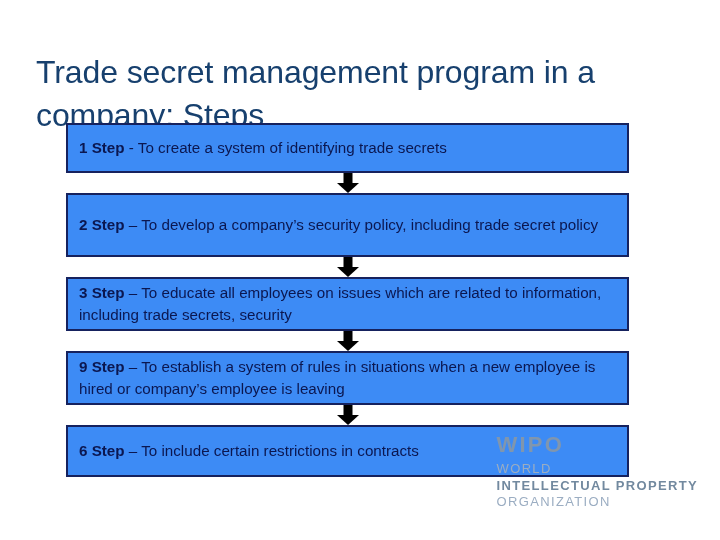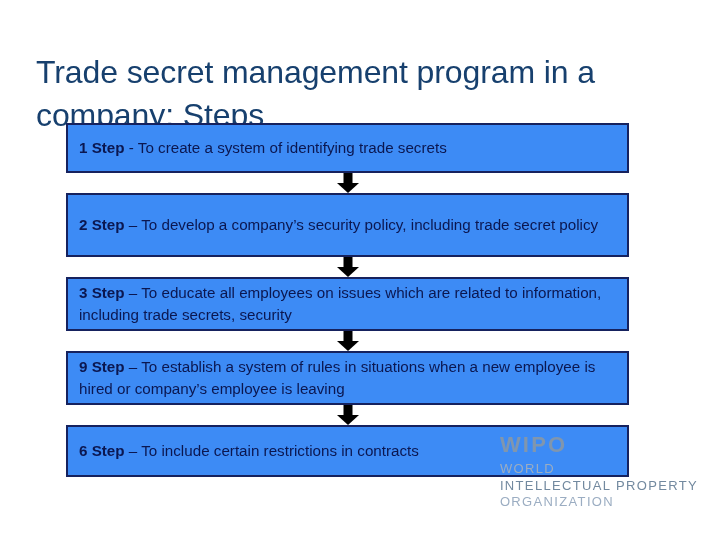--- a/index.html
+++ b/index.html
@@ -120,21 +120,21 @@
     letter-spacing: 2.2px;
     color: #8096AE;
     margin-bottom: 3px;
   }
   .wipo-sub {
     font-size: 13px;
     letter-spacing: 1.35px;
     color: #9BADC2;
   }
   .wipo-sub.strong {
-    font-weight: normal;
+    font-weight: bold;
     color: #72899F;
   }
 </style>
 </head>
 <body>
 
 <div id="slide">
 
   <h1 id="slide-title">Trade secret management program in a company: Steps</h1>
 

